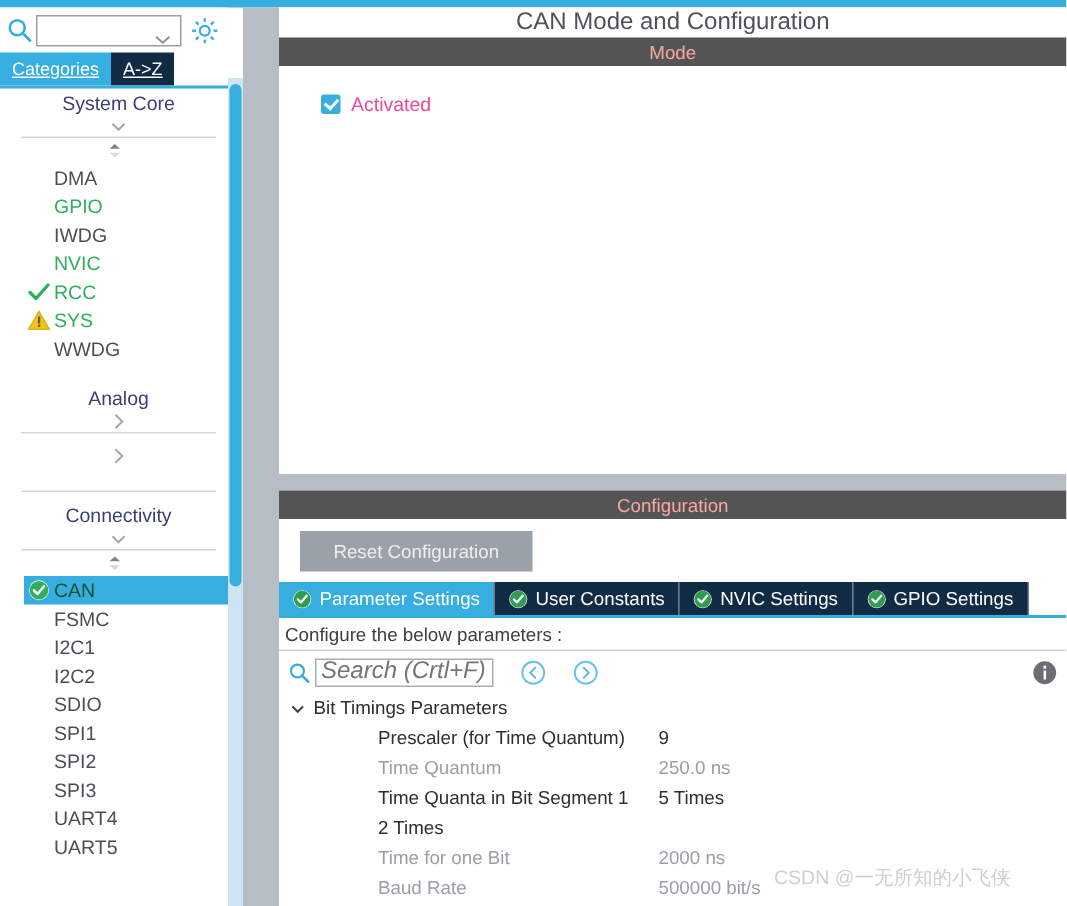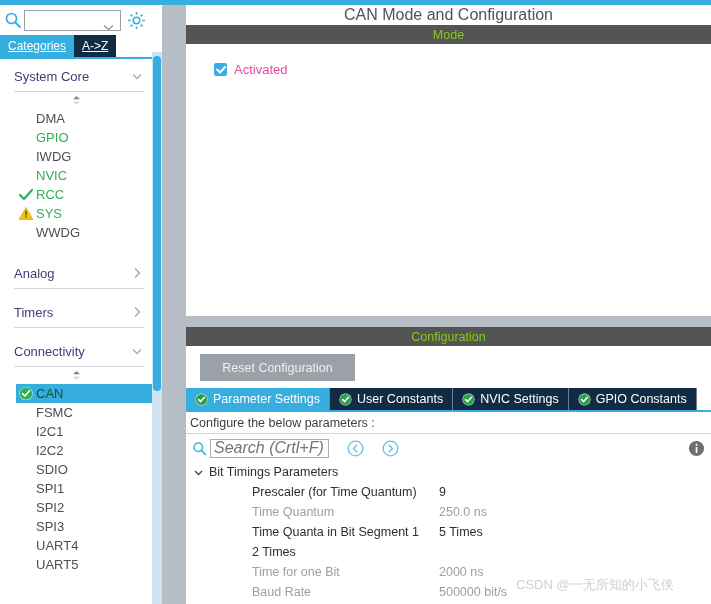--- a/index.html
+++ b/index.html
@@ -56,21 +56,21 @@
   }
 
   
   .sb-scroll {
     position: absolute; left: 0; top: 56px; width: 152px; height: 548px;
     overflow: hidden;
   }
   .group-head {
     height: 31px; display: flex; align-items: center;
     margin: 0 8px 0 14px; border-bottom: 1px solid #d2d6da;
-    font-size: 13px; color: #3b3f73;
+    font-size: 13px; color: #3b3f73; flex-direction: column;
   }
   .group-head .gname { flex: 1; }
   .group-head .garrow { width: 14px; height: 14px; opacity: .55; }
 
   .scroll-nub {
     height: 17px; display: flex; align-items: center; justify-content: center;
   }
   .peripheral-list { padding: 0; }
   .periph {
     height: 19px; display: flex; align-items: center;
@@ -104,21 +104,21 @@
   
   .main {
     position: absolute; left: 186px; top: 5px; width: 525px; height: 599px;
     background: #ffffff;
   }
   .panel-title {
     height: 20px; display: flex; align-items: center; justify-content: center;
     font-size: 16px; color: #4f5358; background: #ffffff;
   }
   .section-bar {
-    height: 19px; background: #545454; color: #84cc16;
+    height: 19px; background: #545454; color: #fca5a5;
     display: flex; align-items: center; justify-content: center;
     font-size: 12.5px;
   }
 
   
   .mode-body {
     height: 272px; background: #ffffff; padding: 18px 0 0 28px;
   }
   .chk-row { display: flex; align-items: center; font-size: 13px; color: #ec4899; }
   .chkbox {
@@ -301,21 +301,20 @@
         <span class="gname">Analog</span>
         <span class="garrow">
           <svg viewBox="0 0 14 14" width="14" height="14">
             <polyline points="5,2.5 9.5,7 5,11.5" fill="none" stroke="#5a6068" stroke-width="1.3"></polyline>
           </svg>
         </span>
       </div>
       <div style="height:8px"></div>
 
       <div class="group-head">
-        <span class="gname">Timers</span>
         <span class="garrow">
           <svg viewBox="0 0 14 14" width="14" height="14">
             <polyline points="5,2.5 9.5,7 5,11.5" fill="none" stroke="#5a6068" stroke-width="1.3"></polyline>
           </svg>
         </span>
       </div>
       <div style="height:8px"></div>
 
       <div class="group-head">
         <span class="gname">Connectivity</span>
@@ -441,21 +440,21 @@
           <span>NVIC Settings</span>
         </div>
         <div class="ctab inactive">
           <span class="ok">
             <svg viewBox="0 0 13 13" width="13" height="13">
               <circle cx="6.5" cy="6.5" r="6" fill="#ffffff"></circle>
               <circle cx="6.5" cy="6.5" r="5.6" fill="#2d9e50"></circle>
               <polyline points="3.6,6.6 5.6,8.6 9.5,4.2" fill="none" stroke="#ffffff" stroke-width="1.5" stroke-linecap="round" stroke-linejoin="round"></polyline>
             </svg>
           </span>
-          <span>GPIO Constants</span>
+          <span>GPIO Settings</span>
         </div>
       </div>
       <div class="tabstrip-underline"></div>
 
       <div class="cfg-note">Configure the below parameters :</div>
 
       <div class="searchrow2">
         <span class="s2-icon">
           <svg viewBox="0 0 15 15" width="15" height="15">
             <circle cx="6.3" cy="6.3" r="4.3" fill="none" stroke="#36aee0" stroke-width="1.5"></circle>

